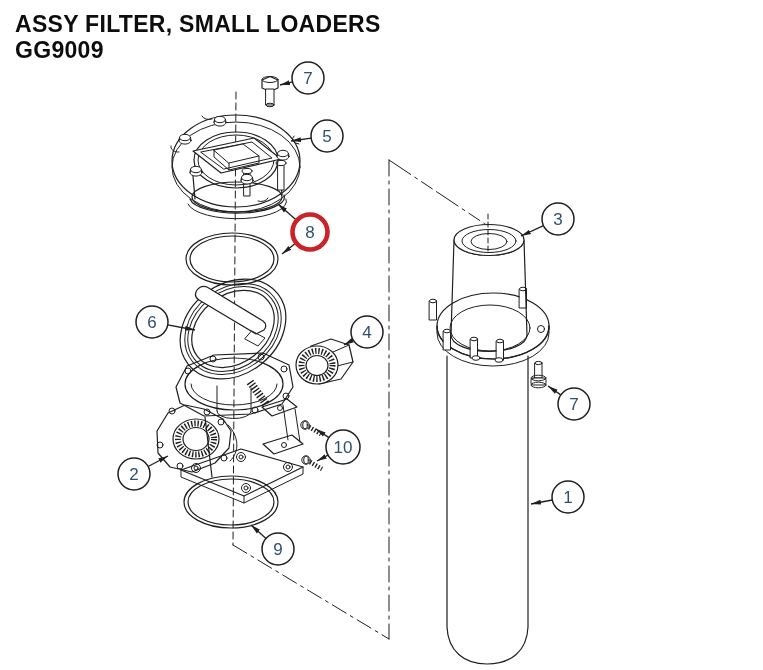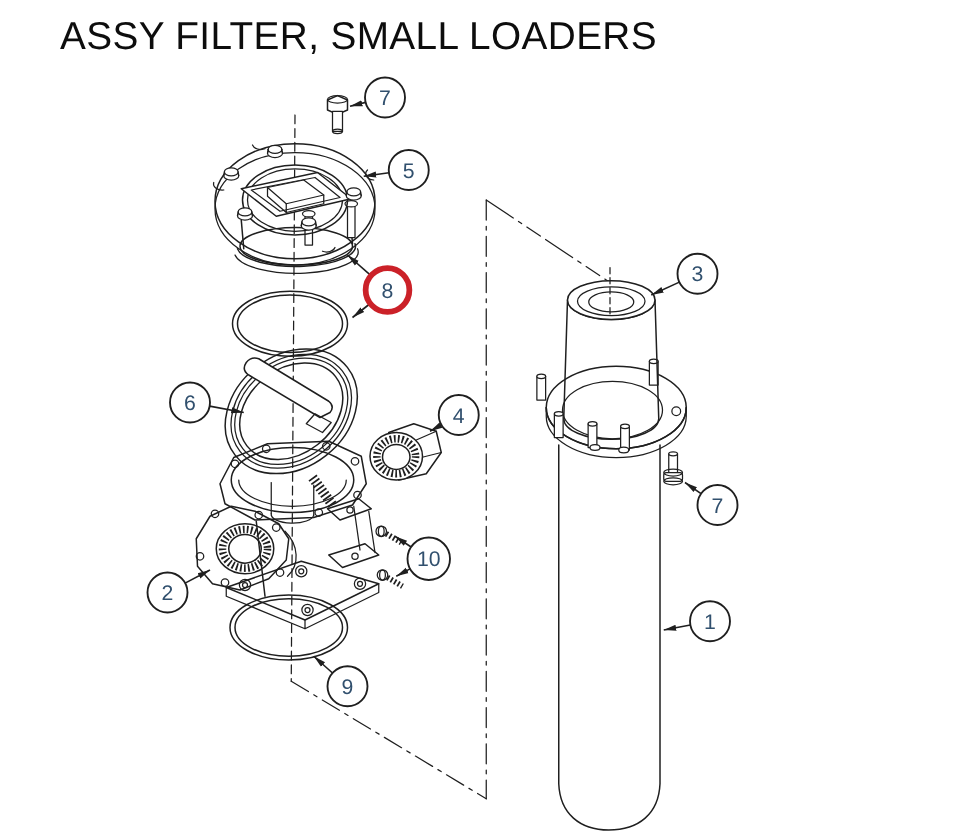--- a/index.html
+++ b/index.html
@@ -1,18 +1,18 @@
 <!DOCTYPE html>
 <html style="--line: #1f1f1f; --num: #31506e; --hl: #cb2128;"><head>
 <meta charset="utf-8">
 <style>
   html,body{margin:0;padding:0;background:#ffffff;}
   .page{position:relative;width:763px;height:670px;background:#fff;overflow:hidden;
         font-family:"Liberation Sans",sans-serif;}
-  .title{position:absolute;left:48px;top:12px;font-weight:normal;font-size:31px;
+  .title{position:absolute;left:15px;top:12px;font-weight:bold;font-size:23px;
          line-height:1.12;color:#0d0d0d;letter-spacing:.3px;white-space:nowrap;}
   svg{position:absolute;left:0;top:0;}
   .ln{fill:none;stroke:var(--line,#1f1f1f);stroke-width:1.2;stroke-linejoin:round;stroke-linecap:round;}
   .thin{stroke-width:1;}
   .wfill{fill:#fff;}
   .dash{stroke-dasharray:7 4;stroke-width:1;}
   .dashdot{stroke-dasharray:16 5 3 5;stroke-width:1;}
   .dashdot2{stroke-dasharray:26 5 3 5 13 5;stroke-width:1;}
   .sdash{stroke-dasharray:5 3;stroke-width:1;}
   .thread{fill:none;stroke:var(--line,#1f1f1f);stroke-dasharray:1.4 1.8;}
@@ -22,20 +22,21 @@
   text.num{font-family:"Liberation Sans",sans-serif;font-size:17px;fill:var(--num,#31506e);
            text-anchor:middle;}
   .ah{fill:var(--line,#1f1f1f);}
 </style>
 </head>
 <body style="background: rgb(255, 255, 255);">
 
 <div class="page">
   <div class="title">
     <div>ASSY FILTER, SMALL LOADERS</div>
+    <div>GG9009</div>
   </div>
 
   <svg width="763" height="670" viewBox="0 0 763 670">
     <defs>
       <marker id="ah" markerWidth="11" markerHeight="8" refX="10" refY="4" orient="auto" markerUnits="userSpaceOnUse">
         <path class="ah" d="M0,1.6 L10,4 L0,6.4 Z"></path>
       </marker>
       <pattern id="pleats" x="0" y="0" width="3.2" height="8" patternUnits="userSpaceOnUse">
         <rect width="3.2" height="8" fill="#fff"></rect>
         <line class="ln thin" x1="1.4" y1="0" x2="1.4" y2="8"></line>

